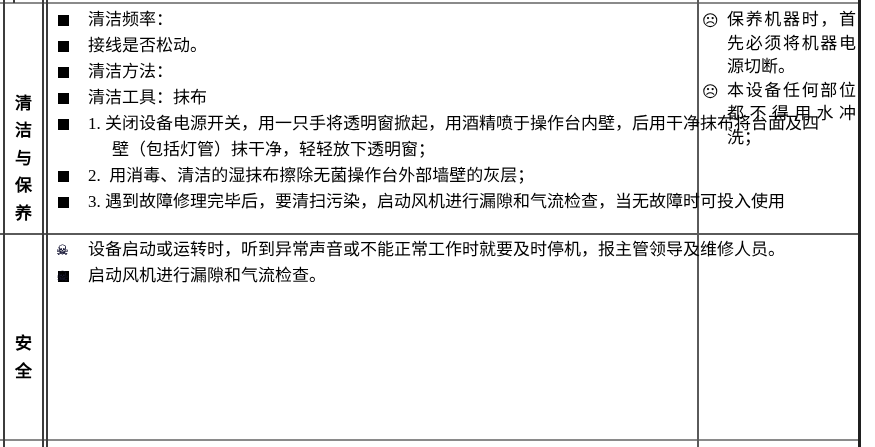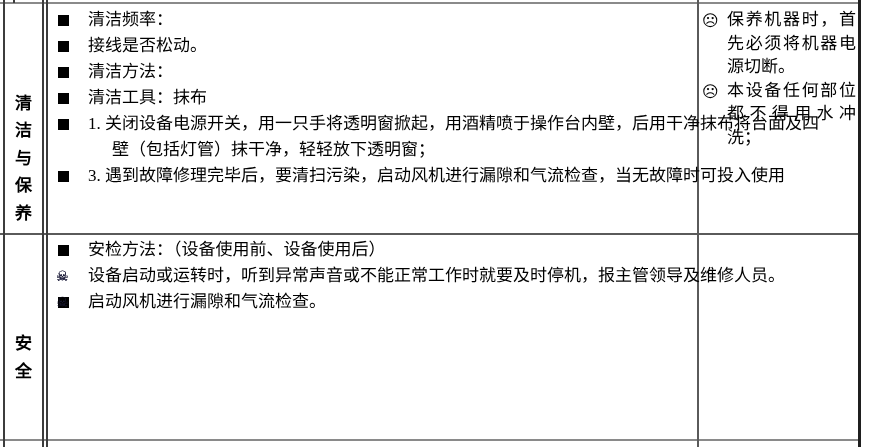--- a/index.html
+++ b/index.html
@@ -104,32 +104,29 @@
     <div class="item">
       <span class="sq"></span>
       <span class="txt">清洁工具：抹布</span>
     </div>
     <div class="item hang">
       <span class="sq"></span>
       <span class="txt">1. 关闭设备电源开关，用一只手将透明窗掀起，用酒精喷于操作台内壁，后用干净抹布将台面及四壁（包括灯管）抹干净，轻轻放下透明窗；</span>
     </div>
     <div class="item hang">
       <span class="sq"></span>
+      <span class="txt">2.  用消毒、清洁的湿抹布擦除无菌操作台外部墙壁的灰层；</span>
     </div>
     <div class="item hang">
       <span class="sq"></span>
       <span class="txt">3. 遇到故障修理完毕后，要清扫污染，启动风机进行漏隙和气流检查，当无故障时可投入使用</span>
     </div>
   </div>
 
   <div class="content-cell r2">
-    <div class="item">
-      <span class="sq"></span>
-      <span class="txt">安检方法：（设备使用前、设备使用后）</span>
-    </div>
     <div class="item hang">
       <span class="skull">☠</span>
     </div>
     <div class="item">
       <span class="skull">☠</span>
     </div>
     <div class="item">
       <span class="skull">☠</span>
       <span class="txt">设备启动或运转时，听到异常声音或不能正常工作时就要及时停机，报主管领导及维修人员。</span>
     </div>

